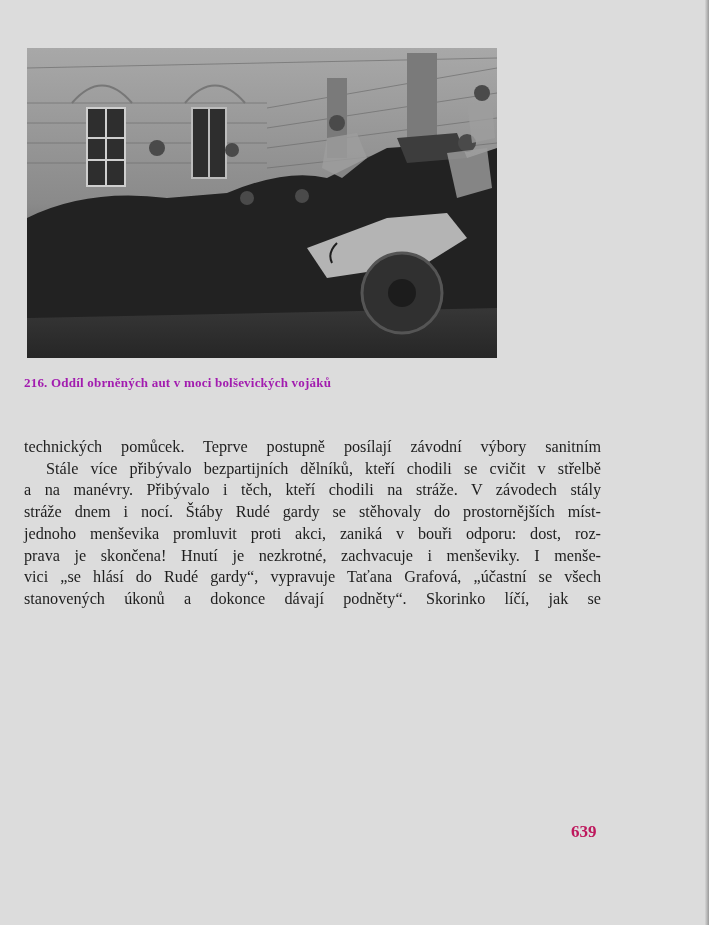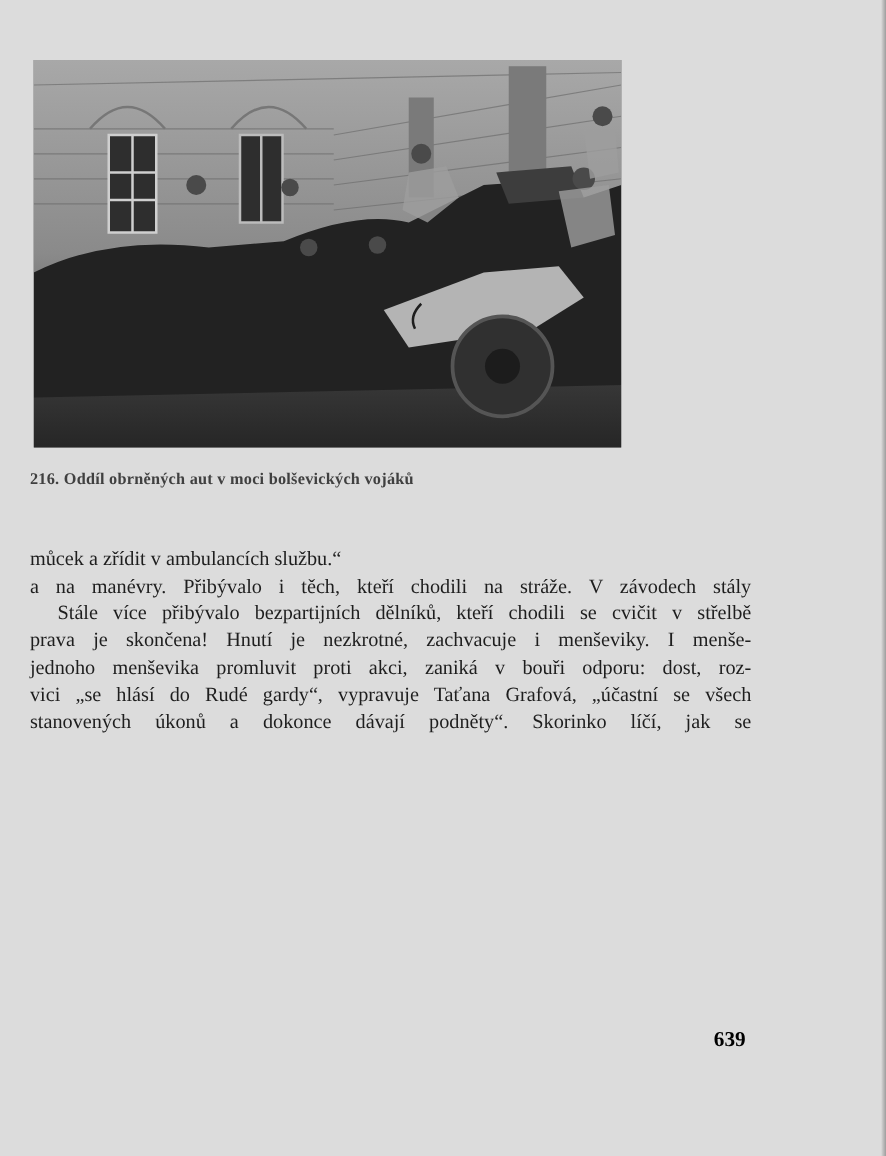--- a/index.html
+++ b/index.html
@@ -34,21 +34,21 @@
     }
     .photo svg { display: block; }
     .caption {
       position: absolute;
       left: 24px;
       top: 375px;
       font-family: "Liberation Serif", serif;
       font-weight: bold;
       font-size: 13px;
       letter-spacing: 0.2px;
-      color: #404040;
+      color: #a21caf;
     }
     .body-text {
       position: absolute;
       left: 24px;
       top: 437px;
       width: 577px;
       font-family: "Liberation Serif", serif;
       font-size: 16.2px;
       line-height: 21.7px;
       color: #1e1e1e;
@@ -65,21 +65,21 @@
     .body-text .line.indent {
       padding-left: 22px;
     }
     .page-number {
       position: absolute;
       left: 571px;
       top: 822px;
       font-family: "Liberation Serif", serif;
       font-weight: bold;
       font-size: 17px;
-      color: #000000;
+      color: #be185d;
       text-align: center;
     }
   </style>
 </head>
 <body>
 
 <div class="page-edge"></div>
 
 <div class="photo">
   <svg width="470" height="310" viewBox="0 0 470 310">
@@ -138,22 +138,23 @@
       <path d="M300 90 L330 85 L340 110 L315 130 L295 120 Z"></path>
       <path d="M420 105 L460 100 L465 140 L430 150 Z"></path>
       <path d="M440 55 L465 55 L468 90 L445 95 Z"></path>
     </g>
   </svg>
 </div>
 
 <div class="caption">216. Oddíl obrněných aut v moci bolševických vojáků</div>
 
 <div class="body-text">
-  <span class="line last">můcek a zřídit v ambulancích službu.“</span>
+  <span class="line">technických pomůcek. Teprve postupně posílají závodní výbory sanitním</span>
+  <span class="line indent">Stále více přibývalo bezpartijních dělníků, kteří chodili se cvičit v střelbě</span>
   <span class="line">a na manévry. Přibývalo i těch, kteří chodili na stráže. V závodech stály</span>
-  <span class="line indent">Stále více přibývalo bezpartijních dělníků, kteří chodili se cvičit v střelbě</span>
+  <span class="line">stráže dnem i nocí. Štáby Rudé gardy se stěhovaly do prostornějších míst-</span>
+  <span class="line">jednoho menševika promluvit proti akci, zaniká v bouři odporu: dost, roz-</span>
   <span class="line">prava je skončena! Hnutí je nezkrotné, zachvacuje i menševiky. I menše-</span>
-  <span class="line">jednoho menševika promluvit proti akci, zaniká v bouři odporu: dost, roz-</span>
   <span class="line">vici „se hlásí do Rudé gardy“, vypravuje Taťana Grafová, „účastní se všech</span>
   <span class="line">stanovených úkonů a dokonce dávají podněty“. Skorinko líčí, jak se</span>
 </div>
 
 <div class="page-number">639</div>
 
 </body></html>

